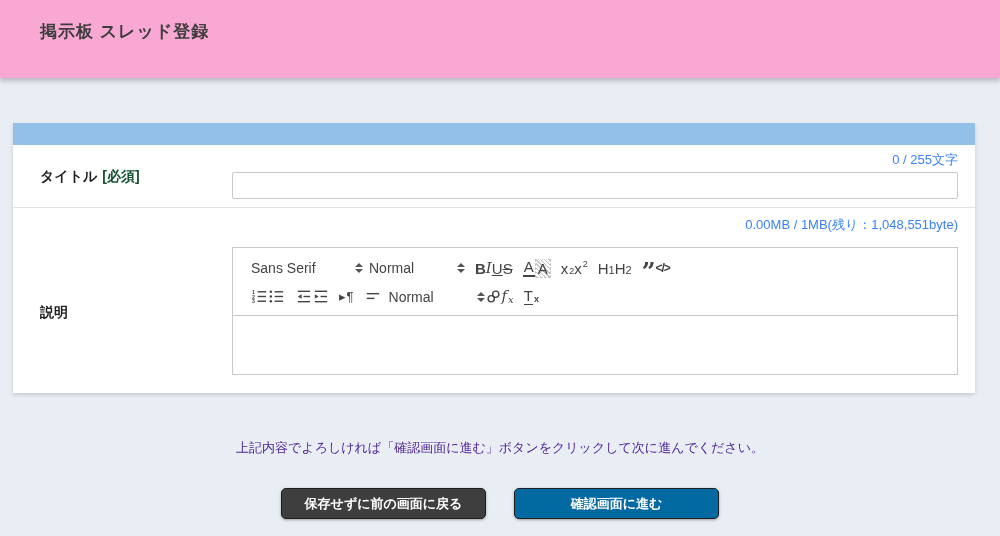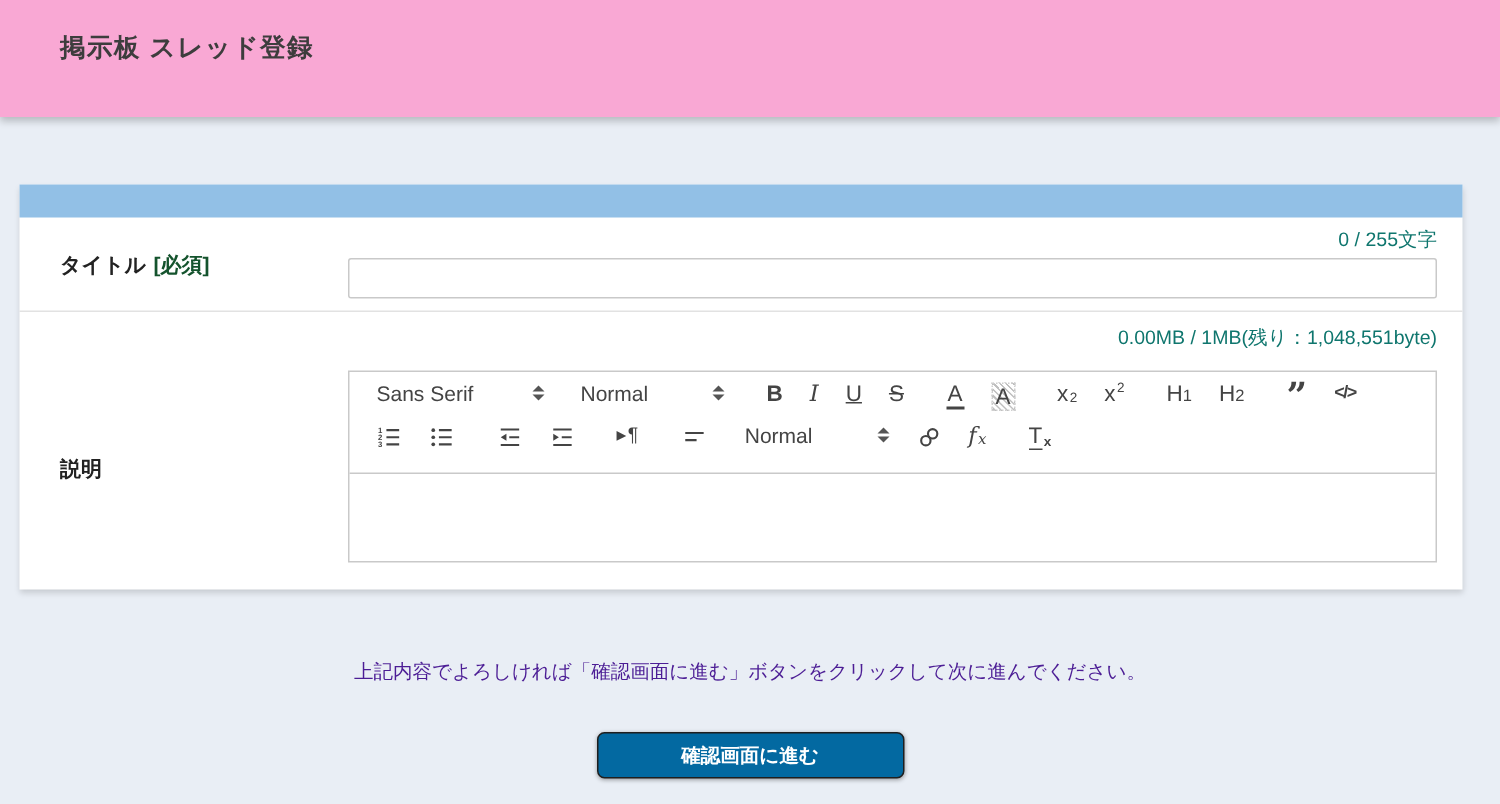--- a/index.html
+++ b/index.html
@@ -37,21 +37,21 @@
     box-shadow: 0 2px 4px rgba(0,0,0,0.15);
   }
   .accent-bar { height: 22px; background: #92c0e6; }
 
   .row { position: relative; }
   .row-title { height: 63px; border-bottom: 1px solid #e2e2e2; }
   .row-desc  { height: 185px; }
 
   .counter {
     position: absolute; right: 17px;
-    font-size: 13px; color: #0f766e;
+    font-size: 13px; color: #3b82f6;
   }
   .row-title .counter { top: 6px; }
   .row-desc  .counter { top: 8px; }
 
   .field-label {
     position: absolute; left: 27px;
     font-size: 14px; font-weight: bold; color: #222222;
   }
   .row-title .field-label { top: 23px; }
   .row-desc  .field-label { top: 96px; }
@@ -71,21 +71,21 @@
     width: 726px; height: 128px;
     border: 1px solid #c9c9c9;
     background: #ffffff;
   }
   .toolbar {
     height: 68px;
     border-bottom: 1px solid #c9c9c9;
     padding: 6px 10px 4px 18px;
     display: flex; flex-direction: column; justify-content: space-around;
   }
-  .tb-row { display: flex; align-items: flex-start; column-gap: 18px; height: 27px; }
+  .tb-row { display: flex; align-items: center; height: 27px; }
 
   .tb {
     background: none; border: none; padding: 0; margin: 0;
     font-family: "Liberation Sans", sans-serif;
     font-size: 15px; color: #444444; cursor: pointer;
     display: inline-flex; align-items: center; line-height: 1;
   }
   .grp { margin-left: 10px; }
 
   .tb-bold   { font-weight: bold; }
@@ -299,15 +299,16 @@
         </div>
 
         <div class="editor-content"></div>
       </div>
     </div>
   </section>
 
   <p class="instruction">上記内容でよろしければ「確認画面に進む」ボタンをクリックして次に進んでください。</p>
 
   <div class="buttons">
+    <button class="btn" style="background: rgb(62, 62, 62);">保存せずに前の画面に戻る</button>
     <button class="btn" style="background: #0369a1;">確認画面に進む</button>
   </div>
 </main>
 
 </body></html>

